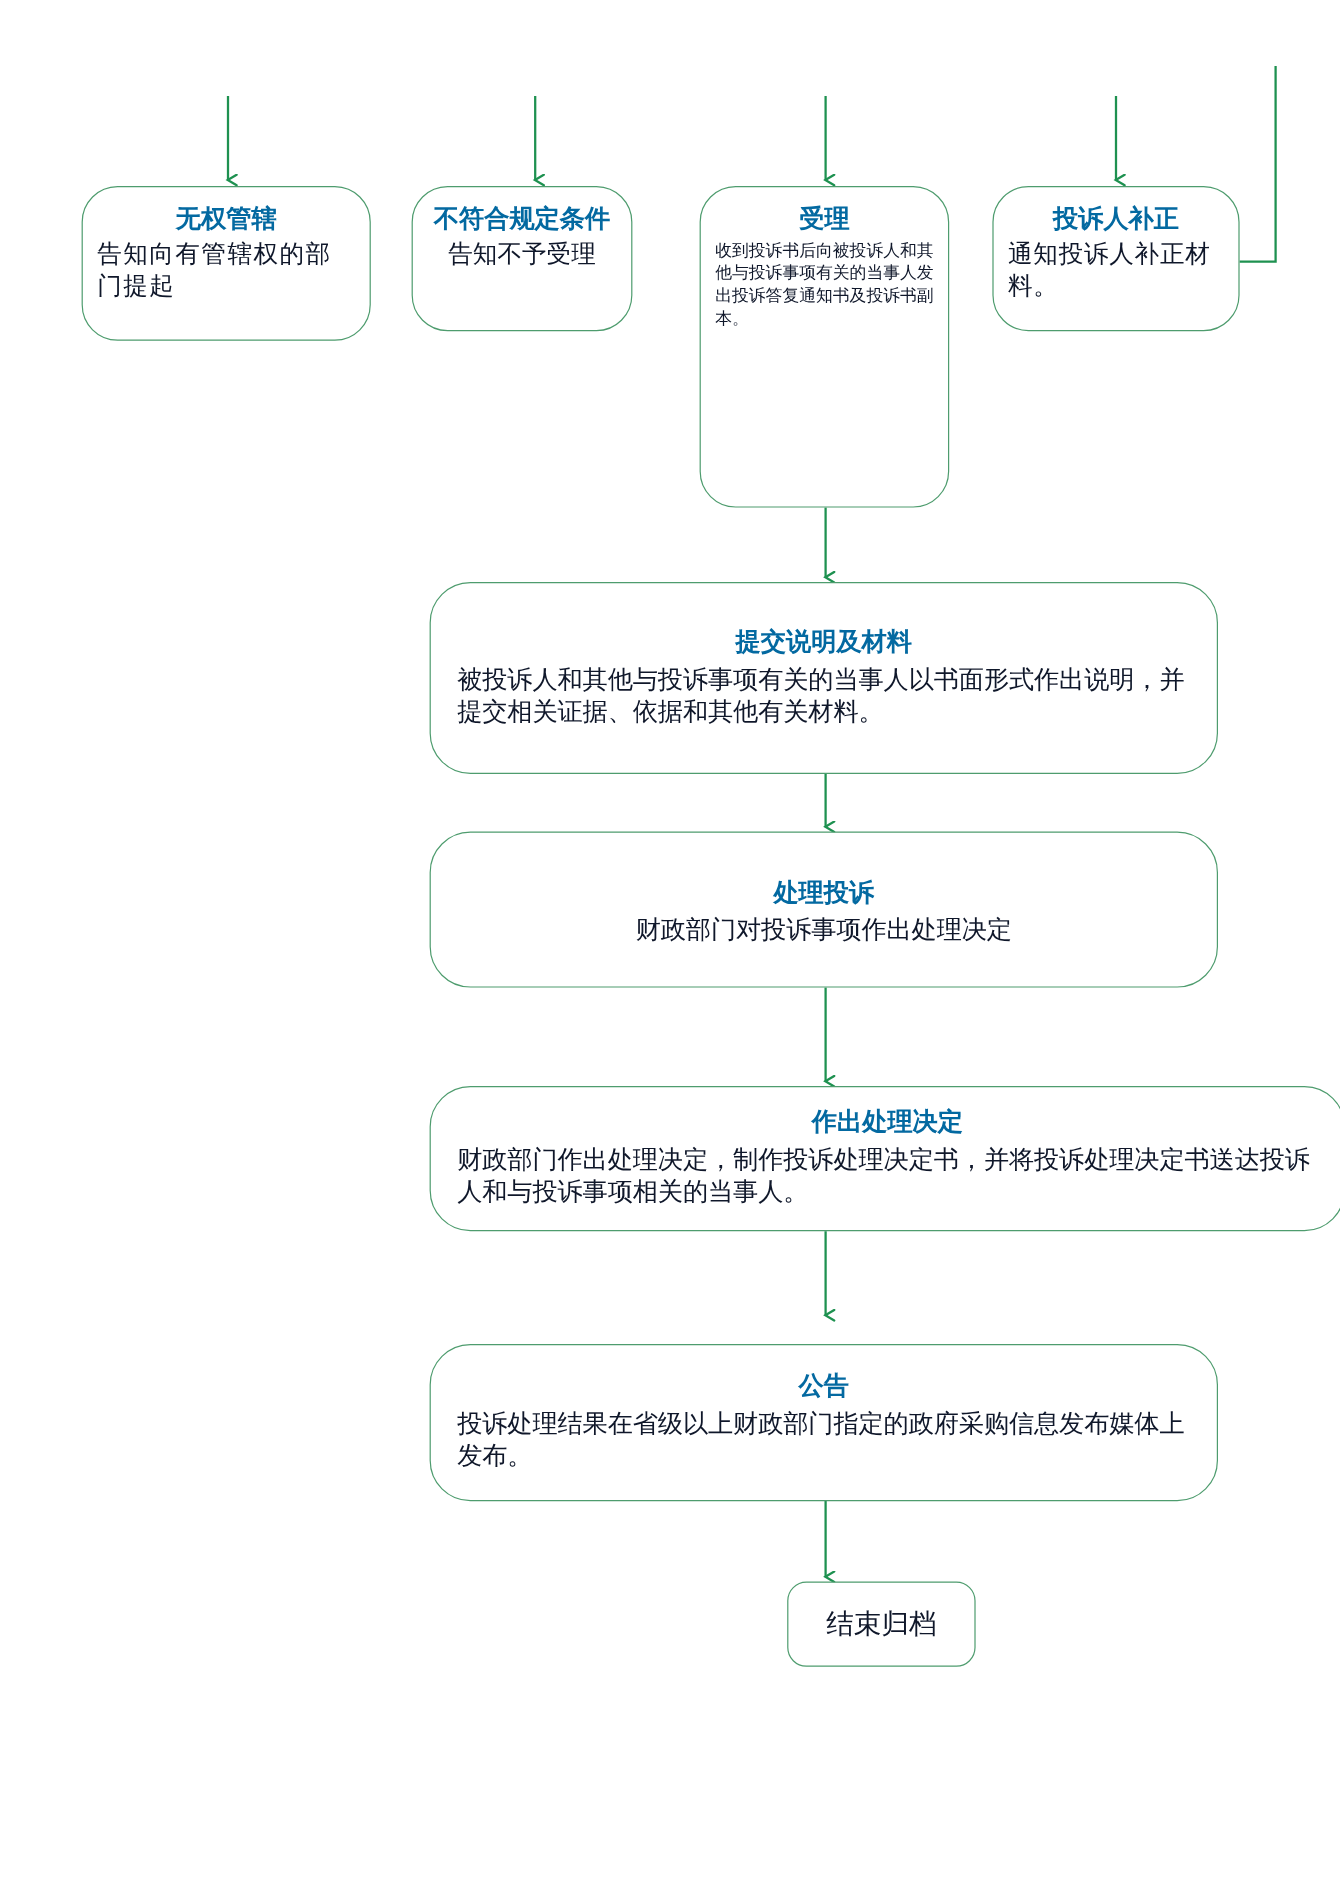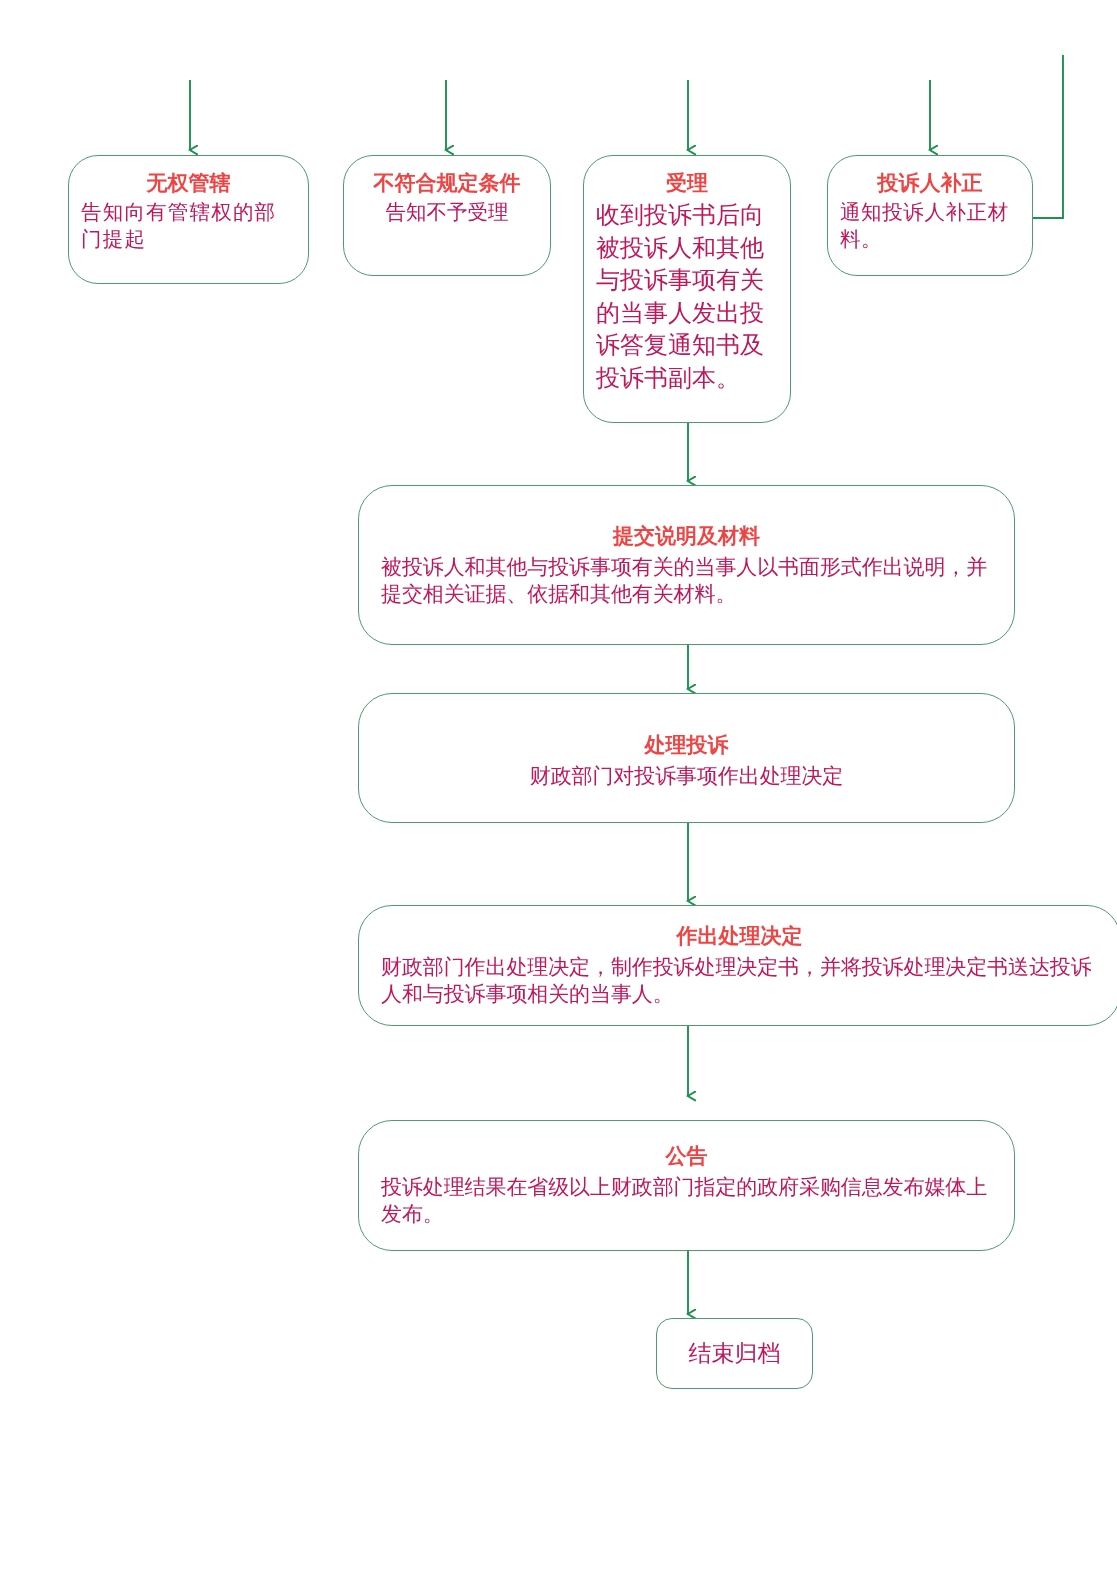--- a/index.html
+++ b/index.html
@@ -40,28 +40,28 @@
     background: #ffffff;
     display: flex;
     flex-direction: column;
     align-items: center;
     justify-content: flex-start;
     overflow: hidden;
   }
 
   .node-title {
     font-weight: bold;
-    color: #ef4444;
+    color: #0369a1;
     text-align: center;
     line-height: 1.28;
     white-space: nowrap;
   }
 
   .node-body {
-    color: #be185d;
+    color: #0f172a;
     line-height: 1.3;
   }
 
   
   .node-narrow {
     border-radius: 30px;
     padding: 14px 12px 10px 12px;
   }
   .node-narrow .node-title {
     font-size: 21px;
@@ -97,32 +97,32 @@
     padding: 0 14px;
   }
   .node-terminal .node-body {
     font-size: 23px;
     text-align: center;
     width: 100%;
   }
 
   
   #node-no-jurisdiction   { left: 68px;  top: 155px;  width: 241px; height: 129px; }
-  #node-not-conforming    { left: 343px; top: 155px;  width: 208px; height: 121px; }
+  #node-not-conforming    { left: 343px; top: 155px;  width: 184px; height: 121px; }
   #node-accept            { left: 583px; top: 155px;  width: 208px; height: 268px; }
   #node-complainant-fix   { left: 827px; top: 155px;  width: 206px; height: 121px; align-items: center; }
 
   #node-submit-materials  { left: 358px; top: 485px;  width: 657px; height: 160px; }
   #node-handle-complaint  { left: 358px; top: 693px;  width: 657px; height: 130px; }
   #node-make-decision     { left: 358px; top: 905px;  width: 763px; height: 121px; }
   #node-announcement      { left: 358px; top: 1120px; width: 657px; height: 131px; }
   #node-end-archive       { left: 612px; top: 1318px; width: 157px; height: 71px; margin-left: 44px; }
 
   
-  #node-accept .node-body { font-size: 24px; line-height: 1.36; }
+  #node-accept .node-body { font-size: 14px; line-height: 1.36; }
   #node-no-jurisdiction .node-body { letter-spacing: 1.2px; }
   #node-complainant-fix .node-body { letter-spacing: 0.6px; }
   #node-not-conforming .node-body  { text-align: center; }
 
   #node-handle-complaint .node-body { text-align: center; }
   #node-handle-complaint { padding-top: 6px; }
 </style>
 </head>
 <body>
 

